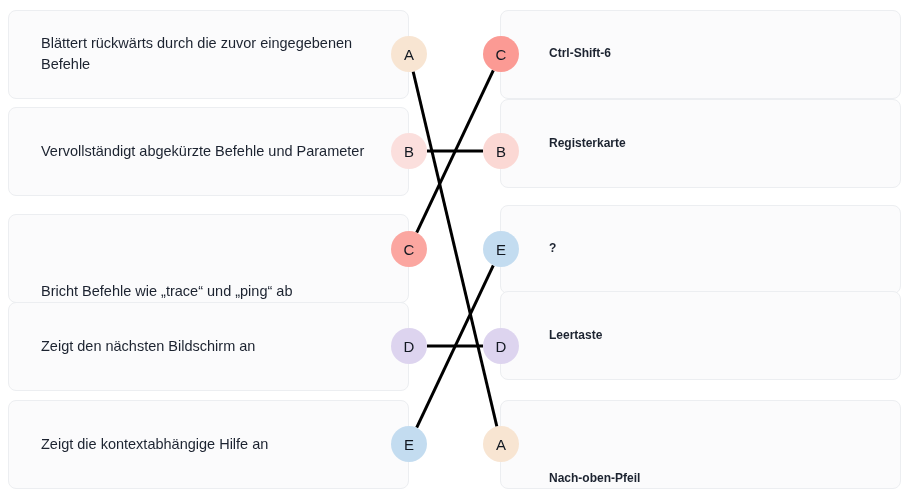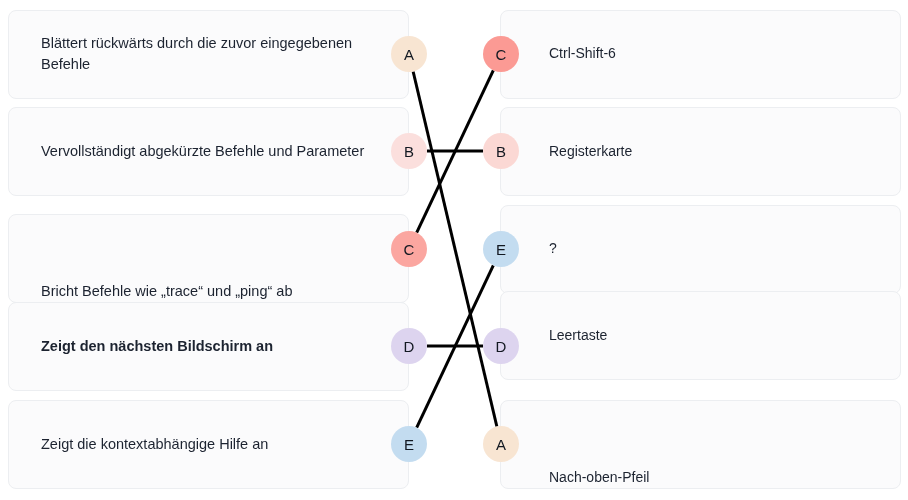--- a/index.html
+++ b/index.html
@@ -45,22 +45,22 @@
     font-size: 14.5px;
     line-height: 1.42;
   }
   .column.left .card-text {
     padding-left: 32px;
     padding-right: 36px;
   }
   .column.right .card-text {
     padding-left: 48px;
     padding-right: 24px;
-    font-weight: normal;
-    font-size: 14px;
+    font-weight: bold;
+    font-size: 12px;
   }
 
   
   #connector-layer {
     position: absolute;
     left: 0; top: 0;
     width: 908px;
     height: 500px;
     pointer-events: none;
   }
@@ -96,33 +96,33 @@
   <div class="column left">
     <div class="card" style="top: 9.5px;">
       <div class="card-text">Blättert rückwärts durch die zuvor eingegebenen Befehle</div>
     </div>
     <div class="card" style="top: 106.5px;">
       <div class="card-text">Vervollständigt abgekürzte Befehle und Parameter</div>
     </div>
     <div class="card" style="top: 214px; align-items: flex-end;">
       <div class="card-text">Bricht Befehle wie „trace“ und „ping“ ab</div>
     </div>
-    <div class="card" style="top: 301.5px; font-weight: bold;">
+    <div class="card" style="top: 301.5px;">
       <div class="card-text">Zeigt den nächsten Bildschirm an</div>
     </div>
     <div class="card" style="top: 399.5px;">
       <div class="card-text">Zeigt die kontextabhängige Hilfe an</div>
     </div>
   </div>
 
   <div class="column right">
     <div class="card" style="top: 9.5px;">
       <div class="card-text">Ctrl-Shift-6</div>
     </div>
-    <div class="card" style="top: 107px;">
+    <div class="card" style="top: 99px;">
       <div class="card-text">Registerkarte</div>
     </div>
     <div class="card" style="top: 204.5px;">
       <div class="card-text">?</div>
     </div>
     <div class="card" style="top: 291px;">
       <div class="card-text">Leertaste</div>
     </div>
     <div class="card" style="top: 399.5px; align-items: flex-end;">
       <div class="card-text">Nach-oben-Pfeil</div>

